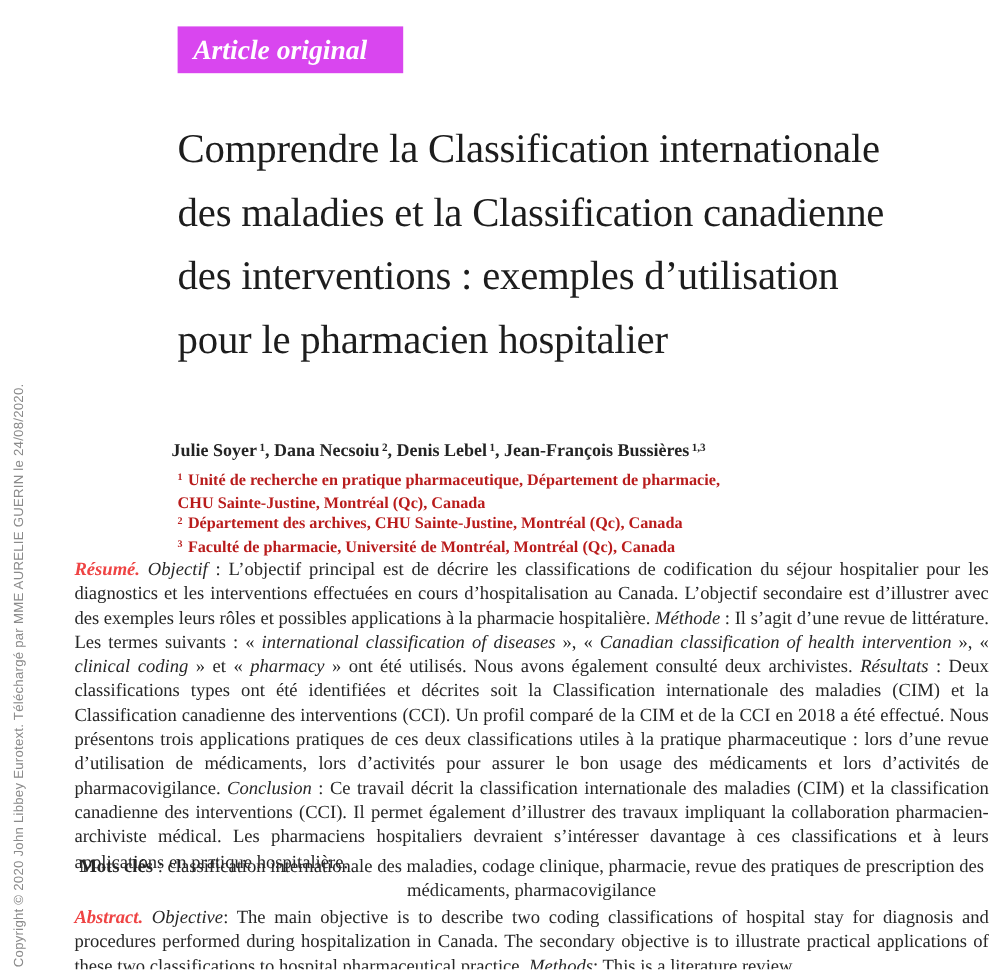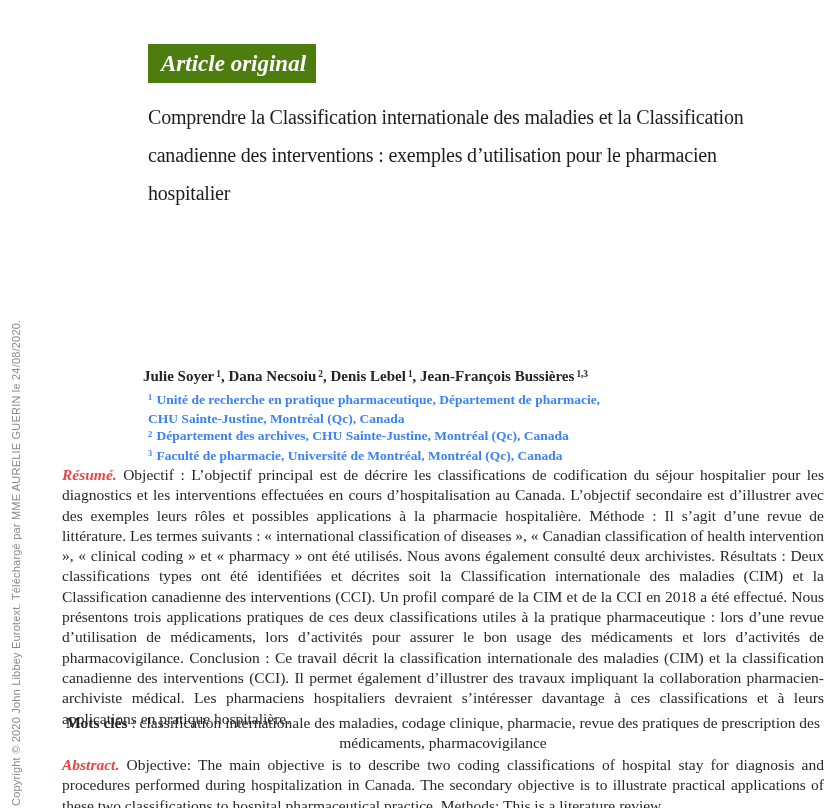--- a/index.html
+++ b/index.html
@@ -22,47 +22,46 @@
     font-family: "Liberation Sans", sans-serif;
     font-size: 11px;
     color: #8a8a8a;
     white-space: nowrap;
     letter-spacing: 0.2px;
   }
   .banner {
     position: absolute;
     left: 148px;
     top: 22px;
-    width: 168px;
+    width: 188px;
     height: 39px;
-    background: #4d7c0f;
+    background: #d946ef;
     color: #ffffff;
     font-style: italic;
     font-weight: bold;
     font-size: 23px;
     line-height: 39px;
     padding-left: 13px;
     box-sizing: border-box;
-    margin-top: 22px;
   }
   .citation {
     position: absolute;
     left: 148px;
     top: 76px;
     font-style: italic;
     font-size: 14px;
     color: #3a3a3a;
   }
   .title-fr {
     position: absolute;
     left: 148px;
     top: 98px;
     width: 600px;
-    font-size: 20px;
-    line-height: 38px;
+    font-size: 34px;
+    line-height: 53px;
     color: #1d1d1d;
     letter-spacing: -0.2px;
   }
   .title-en {
     position: absolute;
     left: 148px;
     top: 260px;
     width: 660px;
     font-size: 24px;
     line-height: 31px;
@@ -79,35 +78,35 @@
     color: #242424;
   }
   .affiliations {
     position: absolute;
     left: 148px;
     top: 391px;
     width: 660px;
     font-size: 13.5px;
     line-height: 17.2px;
     font-weight: bold;
-    color: #3b82f6;
+    color: #b91c1c;
   }
   .body-par {
     position: absolute;
     left: 62px;
     width: 762px;
     font-size: 15.5px;
     line-height: 20.3px;
     text-align: justify;
     color: #272727;
   }
   .resume   { top: 465px; }
   .keywords { top: 713px; text-align: center; }
   .abstract { top: 755px; }
-  .s-italic { }
+  .s-italic { font-style: italic; }
   .s-bold { font-weight: bold; }
   .s-red-bold-italic { color: #ef4444; font-weight: bold; font-style: italic; }
   .s-sup { font-size: 62%; position: relative; top: -0.45em; margin-left: 2px; }
   .affiliations .s-sup { margin-left: 0; margin-right: 1px; }
 </style>
 </head>
 <body>
 
 <div class="page">
 

